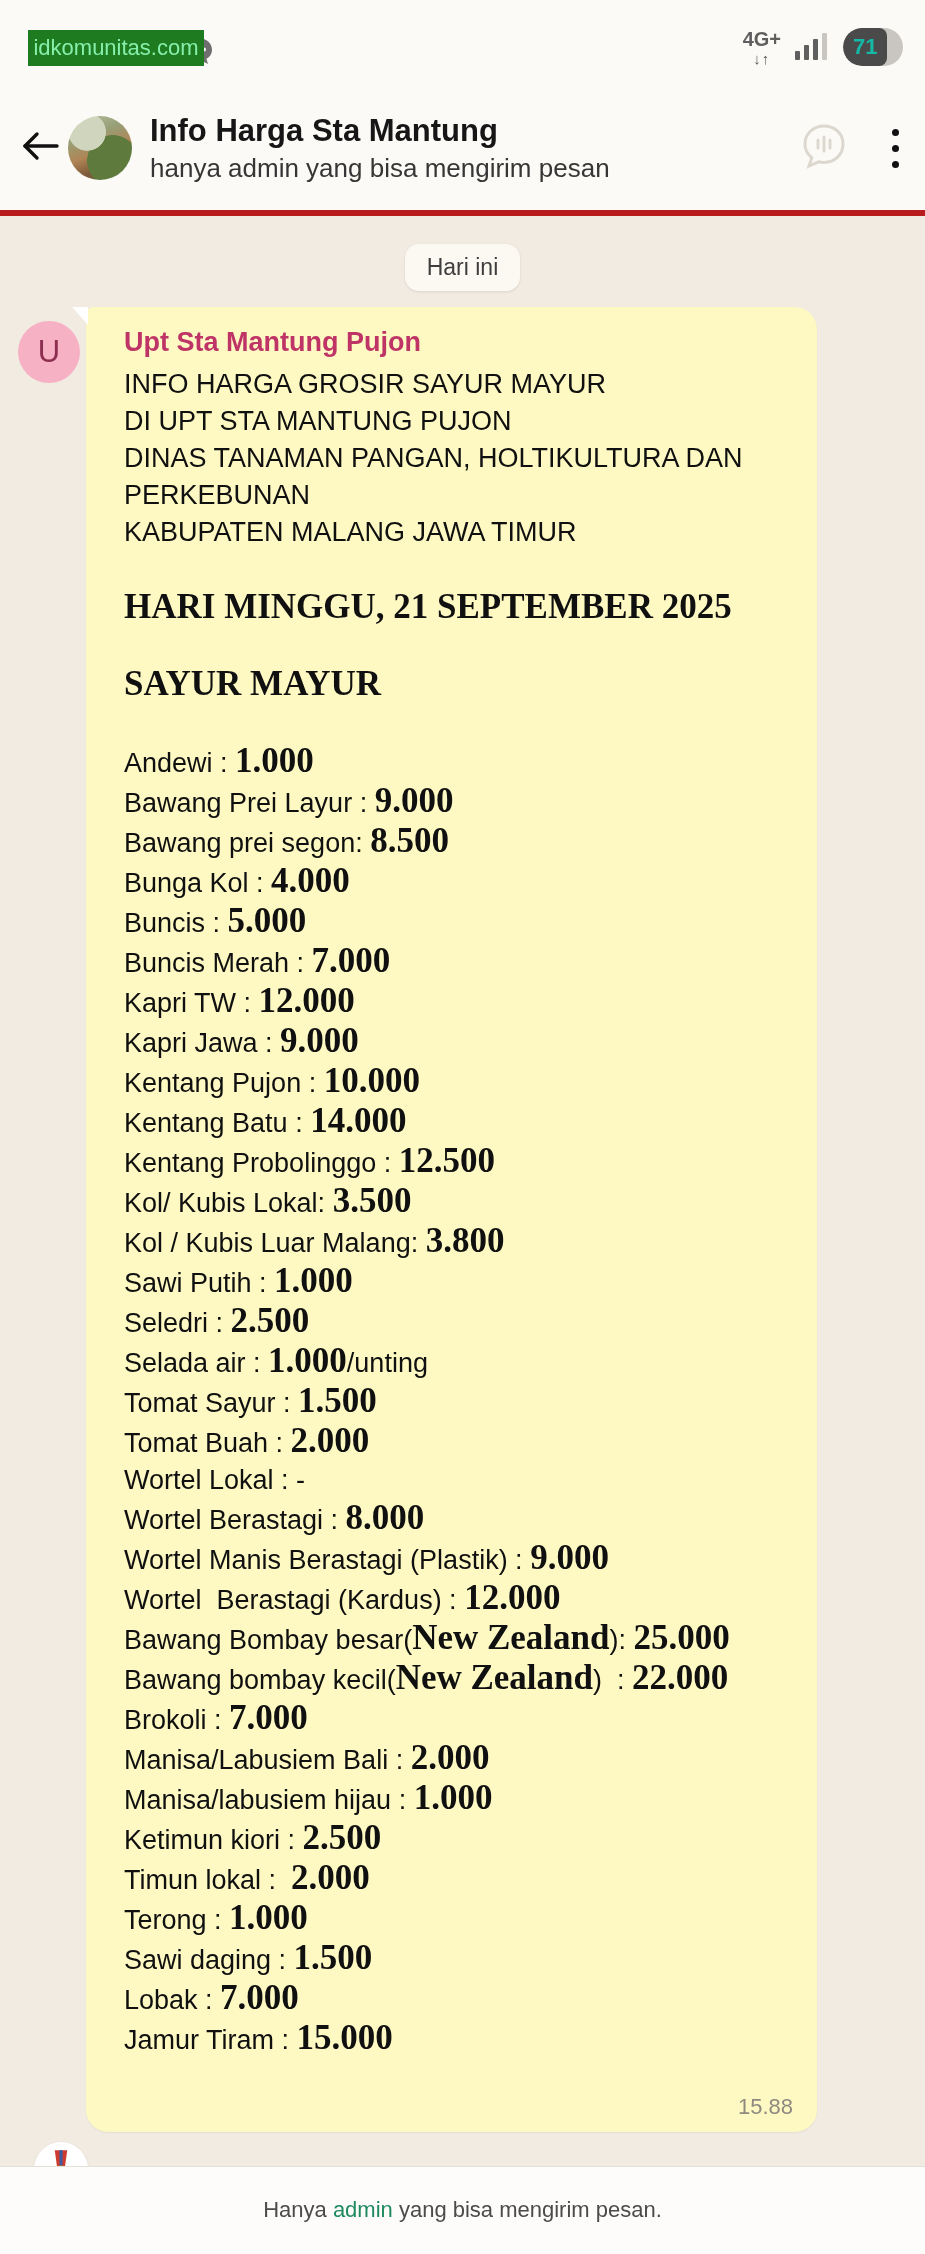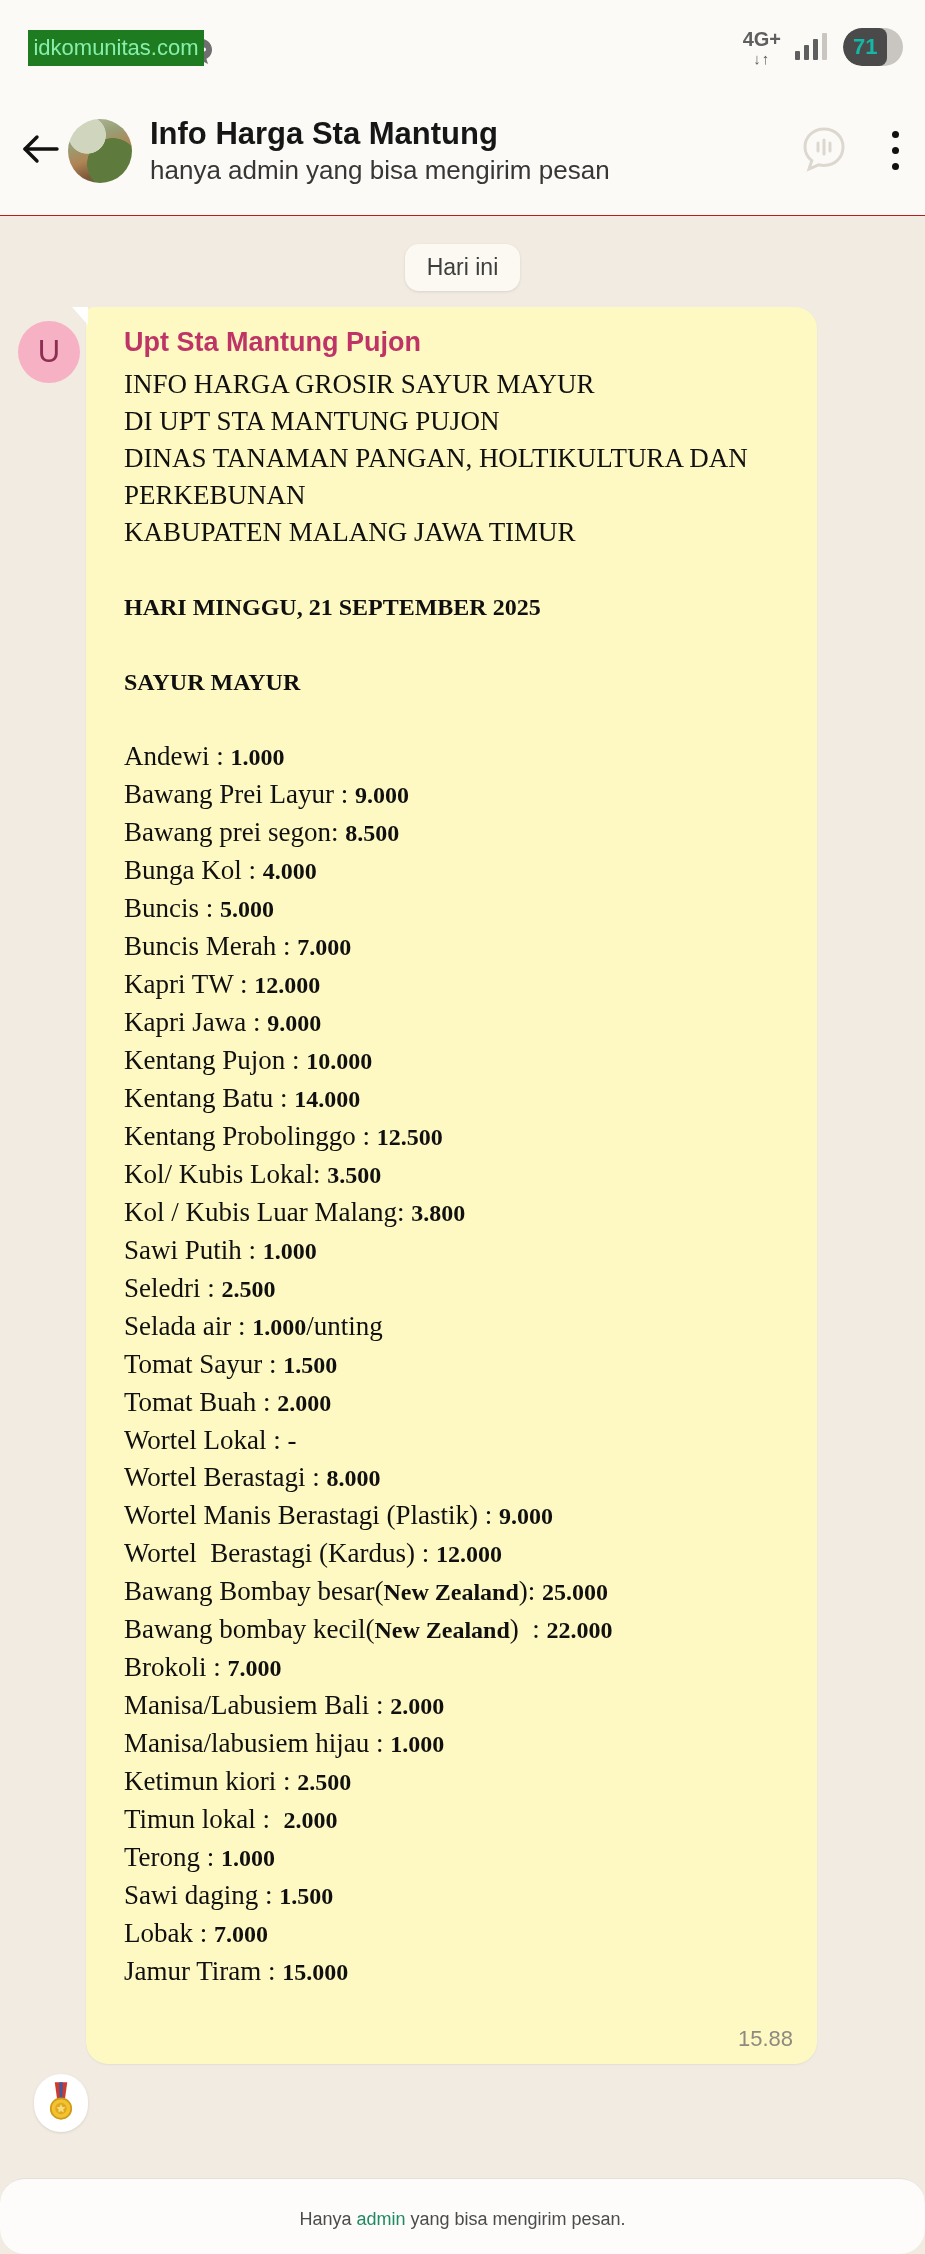--- a/index.html
+++ b/index.html
@@ -35,21 +35,21 @@
     position:relative; overflow:hidden;
   }
   .battery .fill {
     position:absolute; left:0; top:0; bottom:0; width:74%;
     background:#4a4a4a; border-radius:19px 8px 8px 19px;
     display:flex; align-items:center; justify-content:center;
     color:#14b8a6; font-size:22px; font-weight:bold;
   }
   
   .header {
-    height:124px; background:#fcfaf6; border-bottom:1px solid #b91c1c;
+    height:124px; background:#fcfaf6; border-bottom:6px solid #b91c1c;
     display:flex; align-items:center; padding:0 16px 6px 18px; flex:0 0 auto;
   }
   .back { width:44px; height:44px; display:flex; align-items:center; justify-content:center; }
   .gavatar {
     width:64px; height:64px; border-radius:50%; margin-left:6px; flex:0 0 auto;
     background:
       radial-gradient(circle at 30% 25%, #cfd6bd 0 28%, transparent 29%),
       radial-gradient(circle at 70% 70%, #5e7a3c 0 40%, transparent 41%),
       linear-gradient(160deg, #b9c1a4 0%, #97a077 30%, #b08455 55%, #7d5a3a 75%, #4f6b3a 100%);
   }
@@ -79,36 +79,36 @@
     background:#fef9c3; border-radius:22px; border-top-left-radius:8px;
     padding:20px 24px 36px 38px;
     box-shadow:0 1px 2px rgba(0,0,0,0.06);
   }
   .bubble .tail {
     position:absolute; left:-14px; top:0; width:0; height:0;
     border-top:18px solid #fff; border-left:16px solid transparent;
   }
   .sender { font-size:27px; font-weight:bold; color:#bf3466; margin-bottom:8px; }
   .msg-line { font-size:27px; line-height:37px; color:#101010; white-space:pre-wrap; }
-  .seg-r  { font-family:Liberation Serif, serif; }
-  .seg-b  { font-family:"Liberation Serif", serif; font-weight:bold; font-size:24px; }
+  .seg-r  { font-family:Liberation Sans, sans-serif; }
+  .seg-b  { font-family:"Liberation Serif", serif; font-weight:bold; font-size:35px; }
   .seg-sb { font-family:"Liberation Sans", sans-serif; font-weight:bold; }
   .msg-time { position:absolute; right:24px; bottom:12px; font-size:22px; color:#8f8a80; }
   .reaction {
     width:max-content; margin:10px 0 0 34px;
     background:#fff; border-radius:28px; padding:8px 12px;
     box-shadow:0 1px 3px rgba(0,0,0,0.10);
     display:flex; align-items:center; justify-content:center;
   }
   
   .footer {
-    flex:0 0 auto; height:76px; background:#fdfcfa;
+    flex:0 0 auto; height:88px; background:#fdfcfa;
     border-top:1px solid #e3e0d8;
     display:flex; align-items:flex-start; justify-content:center;
-    padding-top:30px; font-size:18px; color:#4b4b4b;border-radius:25px;
+    padding-top:30px; font-size:22px; color:#4b4b4b;
   }
   .footer .admin { color:#1f8a62; }
 </style>
 </head>
 <body>
 
 <div class="statusbar">
   <div class="sb-time">11.52</div>
   <div class="watermark">
     <span>idkomunitas.com</span>

